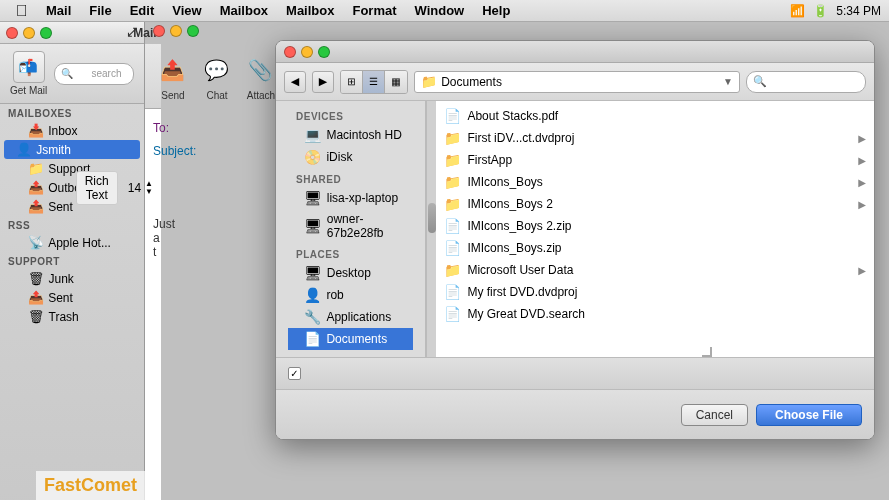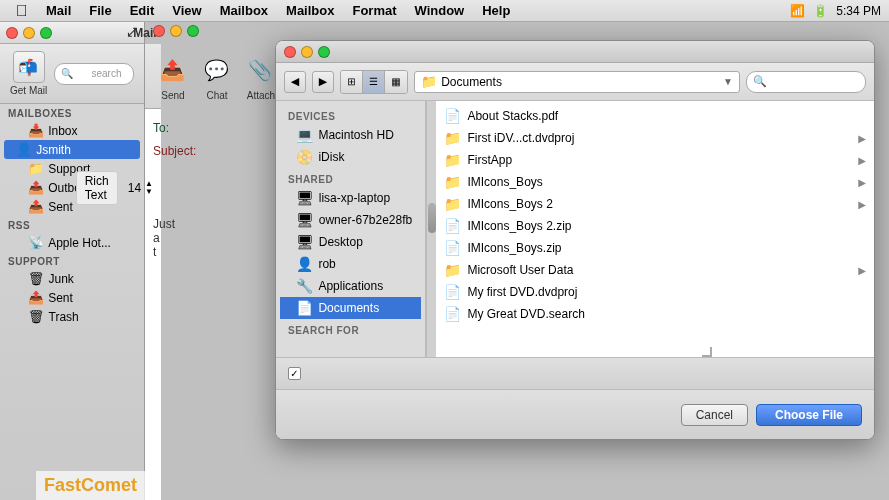--- a/index.html
+++ b/index.html
@@ -265,21 +265,21 @@
       display: flex;
       overflow: hidden;
     }
 
     
     .picker-sidebar {
       width: 150px;
       background: #dcdcdc;
       border-right: 1px solid #bbb;
       overflow-y: auto;
-      padding: 4px 4px;
+      padding: 4px 12px;
     }
 
     .picker-section-header {
       font-size: 10px;
       font-weight: bold;
       color: #666;
       padding: 6px 8px 2px 8px;
       text-transform: uppercase;
       letter-spacing: 0.5px;
     }
@@ -589,27 +589,27 @@
           <span>Photo Browser</span>
         </div>
         <div class="toolbar-btn">
           <div class="toolbar-btn-icon">📝</div>
           <span>Get Stationery</span>
         </div>
       </div>
 
       <div style="padding:8px; background:white; flex:1; height:calc(100% - 87px);">
         <div style="padding:4px 0; border-bottom:1px solid #ddd; font-size:12px;">
-          <span style="color:#14532d;">To:</span>
+          <span style="color:#701a75;">To:</span>
         </div>
         <div style="padding:4px 0; border-bottom:1px solid #ddd; font-size:12px;">
-          <span style="color:#7f1d1d;">Subject:</span>
+          <span style="color:#0369a1;">Subject:</span>
         </div>
         <div style="padding: 8px 0; font-size:12px; display:flex; justify-content:flex-end; gap:10px;">
-          <span style="background:#eee; padding:2px 8px; border:1px solid #ccc; border-radius:3px;">Rich Text</span>
+          <span style="background:#eee; padding:2px 8px; border:1px solid #ccc; border-radius:3px;text-align:center;">Rich Text</span>
           <div style="display:flex; align-items:center; gap:4px;">
             <span>14</span>
             <div style="display:flex; flex-direction:column;">
               <span style="font-size:8px; line-height:1;">▲</span>
               <span style="font-size:8px; line-height:1;">▼</span>
             </div>
           </div>
         </div>
         <div style="font-size:12px; color:#333; padding-top:4px;">
           <span>Just a t</span>
@@ -662,20 +662,21 @@
               <div class="picker-section-header">SHARED</div>
               <div class="picker-item">
                 <span class="picker-item-icon">🖥</span>
                 <span>lisa-xp-laptop</span>
               </div>
               <div class="picker-item">
                 <span class="picker-item-icon">🖥</span>
                 <span>owner-67b2e28fb</span>
               </div>
 
+              <div class="picker-section-header">PLACES</div>
               <div class="picker-item">
                 <span class="picker-item-icon">🖥</span>
                 <span>Desktop</span>
               </div>
               <div class="picker-item">
                 <span class="picker-item-icon">👤</span>
                 <span>rob</span>
               </div>
               <div class="picker-item">
                 <span class="picker-item-icon">🔧</span>

